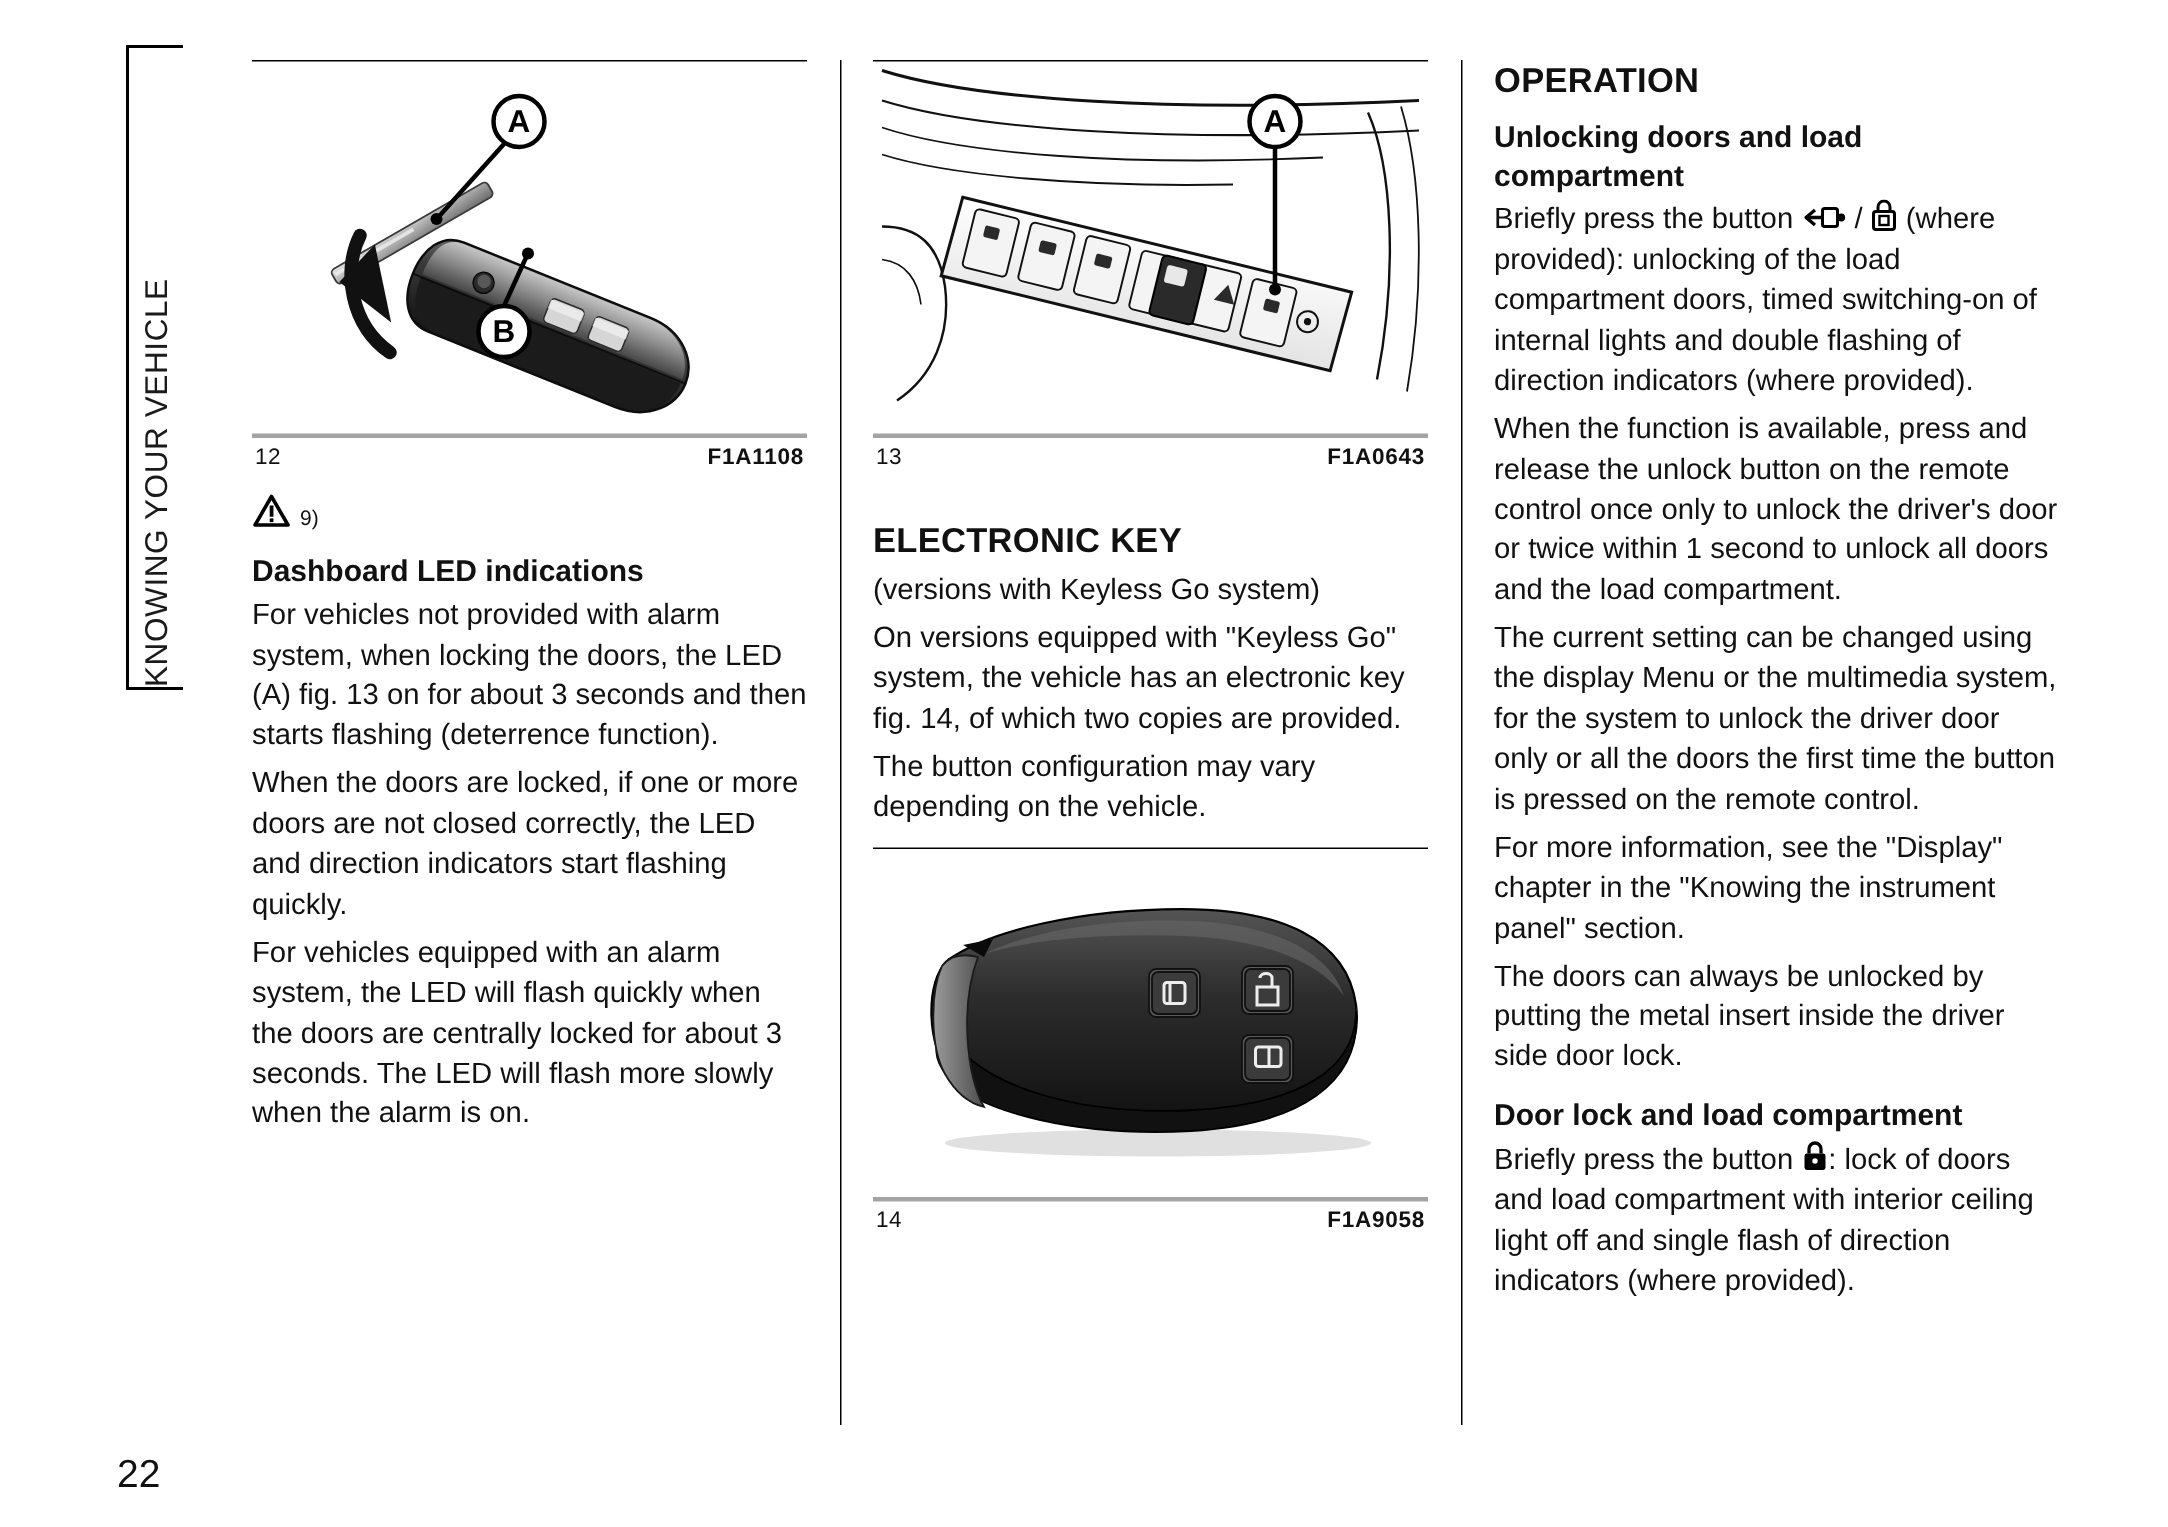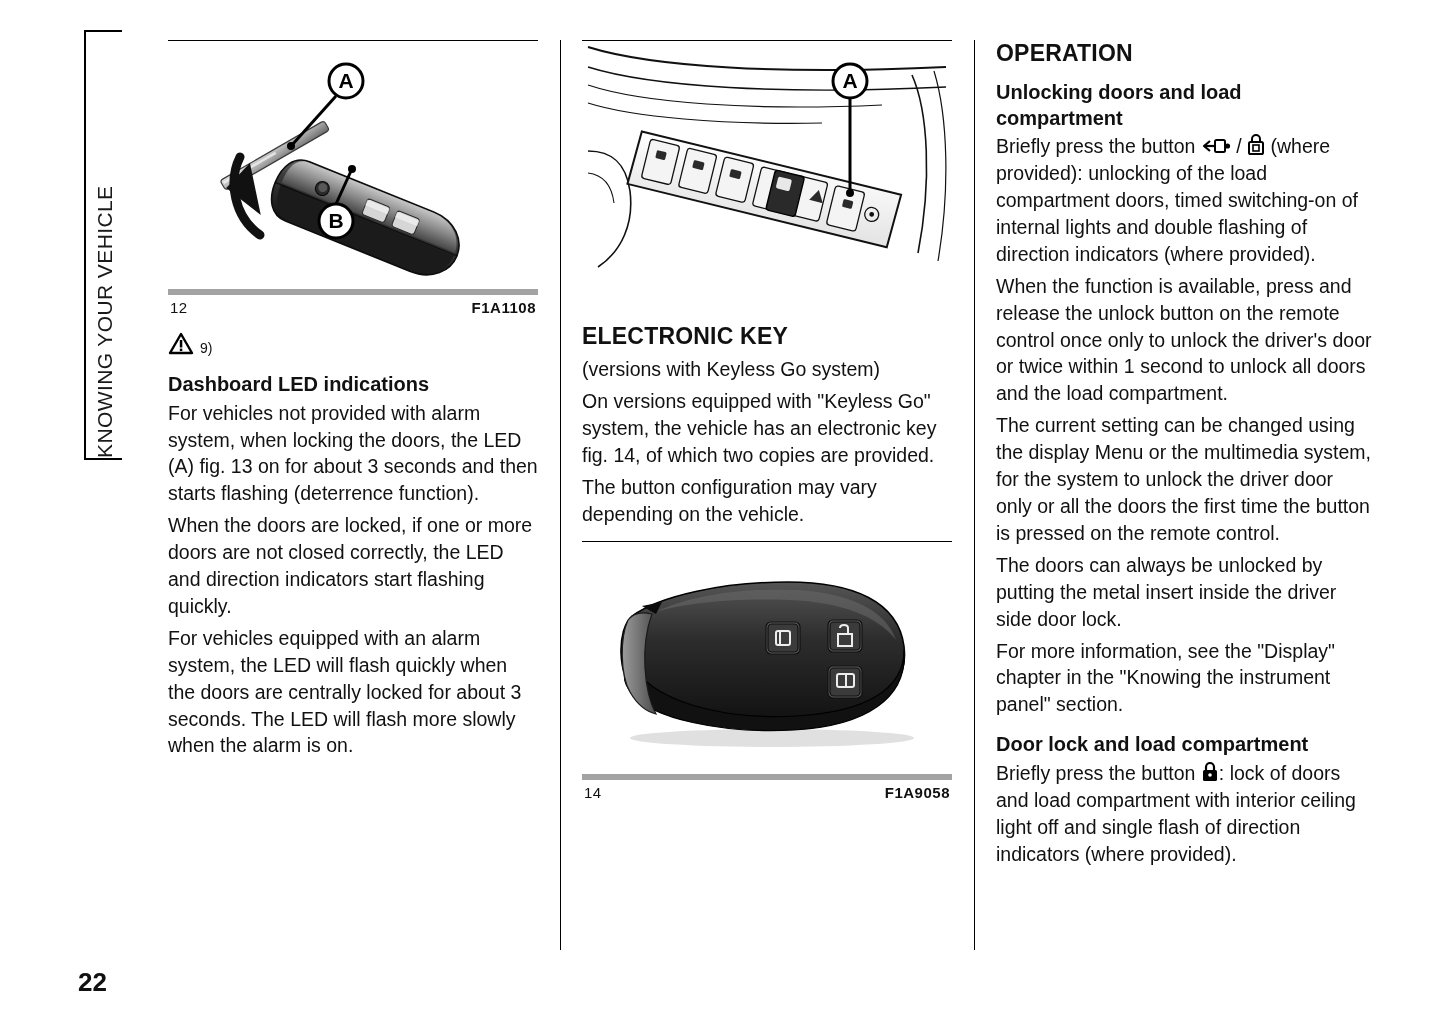--- a/index.html
+++ b/index.html
@@ -69,21 +69,21 @@
 
   .fig-box {
     border-top: 1px solid #000;
     position: relative;
   }
   .fig-art {
     position: relative;
     height: 248px;
   }
   .fig-caption {
-    border-top: 6px solid #a3a3a3;
+    border-top: 3px solid #a3a3a3;
     display: flex;
     justify-content: space-between;
     font-size: 15px;
     padding: 4px 2px 0 2px;
     letter-spacing: .3px;
   }
   .fig-caption .code { font-weight: bold; letter-spacing: .5px; }
 
   h2.sec {
     font-size: 23px;
@@ -110,21 +110,21 @@
     margin: 16px 0 10px 0;
     height: 26px;
   }
   .warn-ref .num { font-size: 14px; align-self: flex-end; padding-bottom: 2px;}
 
   .page-number {
     position: absolute;
     left: 78px;
     bottom: 20px;
     font-size: 26px;
-    font-weight: bold;
+    font-weight: normal;
     text-align: right;
   }
 
   .inline-ico { vertical-align: -3px; display:inline-block; }
 </style>
 </head>
 <body>
 
 <div class="page">
 
@@ -260,20 +260,24 @@
             </g>
             <circle cx="292" cy="156" r="7" fill="none" stroke="#111" stroke-width="1.3"></circle>
             <circle cx="292" cy="156" r="2.4" fill="#111"></circle>
           </g>
 
           <circle cx="268" cy="40" r="17" fill="#fff" stroke="#000" stroke-width="3"></circle>
           <text x="268" y="47" text-anchor="middle" font-family="Liberation Sans, sans-serif" font-size="21" font-weight="bold" fill="#000">A</text>
           <path d="M268,57 L268,150" stroke="#000" stroke-width="3"></path>
           <circle cx="268" cy="152" r="4" fill="#000"></circle>
         </svg>
+      </div>
+      <div class="fig-caption">
+        <span>13</span>
+        <span class="code">F1A0643</span>
       </div>
     </div>
 
     <h2 class="sec">ELECTRONIC KEY</h2>
     <p class="body">(versions with Keyless Go system)</p>
     <p class="body">On versions equipped with "Keyless Go" system, the vehicle has an electronic key fig. 14, of which two copies are provided.</p>
     <p class="body">The button configuration may vary depending on the vehicle.</p>
 
     <div class="fig-box" style="margin-top:14px;">
       <div class="fig-art" style="height:232px;">
@@ -349,22 +353,22 @@
       <svg class="inline-ico" width="18" height="22" viewBox="0 0 18 22">
         <path d="M5,8 L5,5 A4,4 0 0 1 13,5 L13,8" fill="none" stroke="#000" stroke-width="2"></path>
         <rect x="2" y="8" width="14" height="12" rx="1.6" fill="none" stroke="#000" stroke-width="2"></rect>
         <rect x="6" y="11" width="6" height="6" fill="none" stroke="#000" stroke-width="1.6"></rect>
       </svg>
       <span>(where provided): unlocking of the load compartment doors, timed switching-on of internal lights and double flashing of direction indicators (where provided).</span>
     </p>
 
     <p class="body">When the function is available, press and release the unlock button on the remote control once only to unlock the driver's door or twice within 1 second to unlock all doors and the load compartment.</p>
     <p class="body">The current setting can be changed using the display Menu or the multimedia system, for the system to unlock the driver door only or all the doors the first time the button is pressed on the remote control.</p>
+    <p class="body">For more information, see the "Display" chapter in the "Knowing the instrument panel" section.</p>
     <p class="body">The doors can always be unlocked by putting the metal insert inside the driver side door lock.</p>
-    <p class="body">For more information, see the "Display" chapter in the "Knowing the instrument panel" section.</p>
 
     <h3 class="sub">Door lock and load compartment</h3>
     <p class="body">
       <span>Briefly press the button</span>
       <svg class="inline-ico" width="18" height="22" viewBox="0 0 18 22">
         <path d="M5,9 L5,6 A4,4 0 0 1 13,6 L13,9" fill="none" stroke="#000" stroke-width="2.2"></path>
         <rect x="2" y="9" width="14" height="11" rx="1.6" fill="#000"></rect>
         <circle cx="9" cy="14" r="1.8" fill="#fff"></circle>
       </svg><span>: lock of doors and load compartment with interior ceiling light off and single flash of direction indicators (where provided).</span>
     </p>

